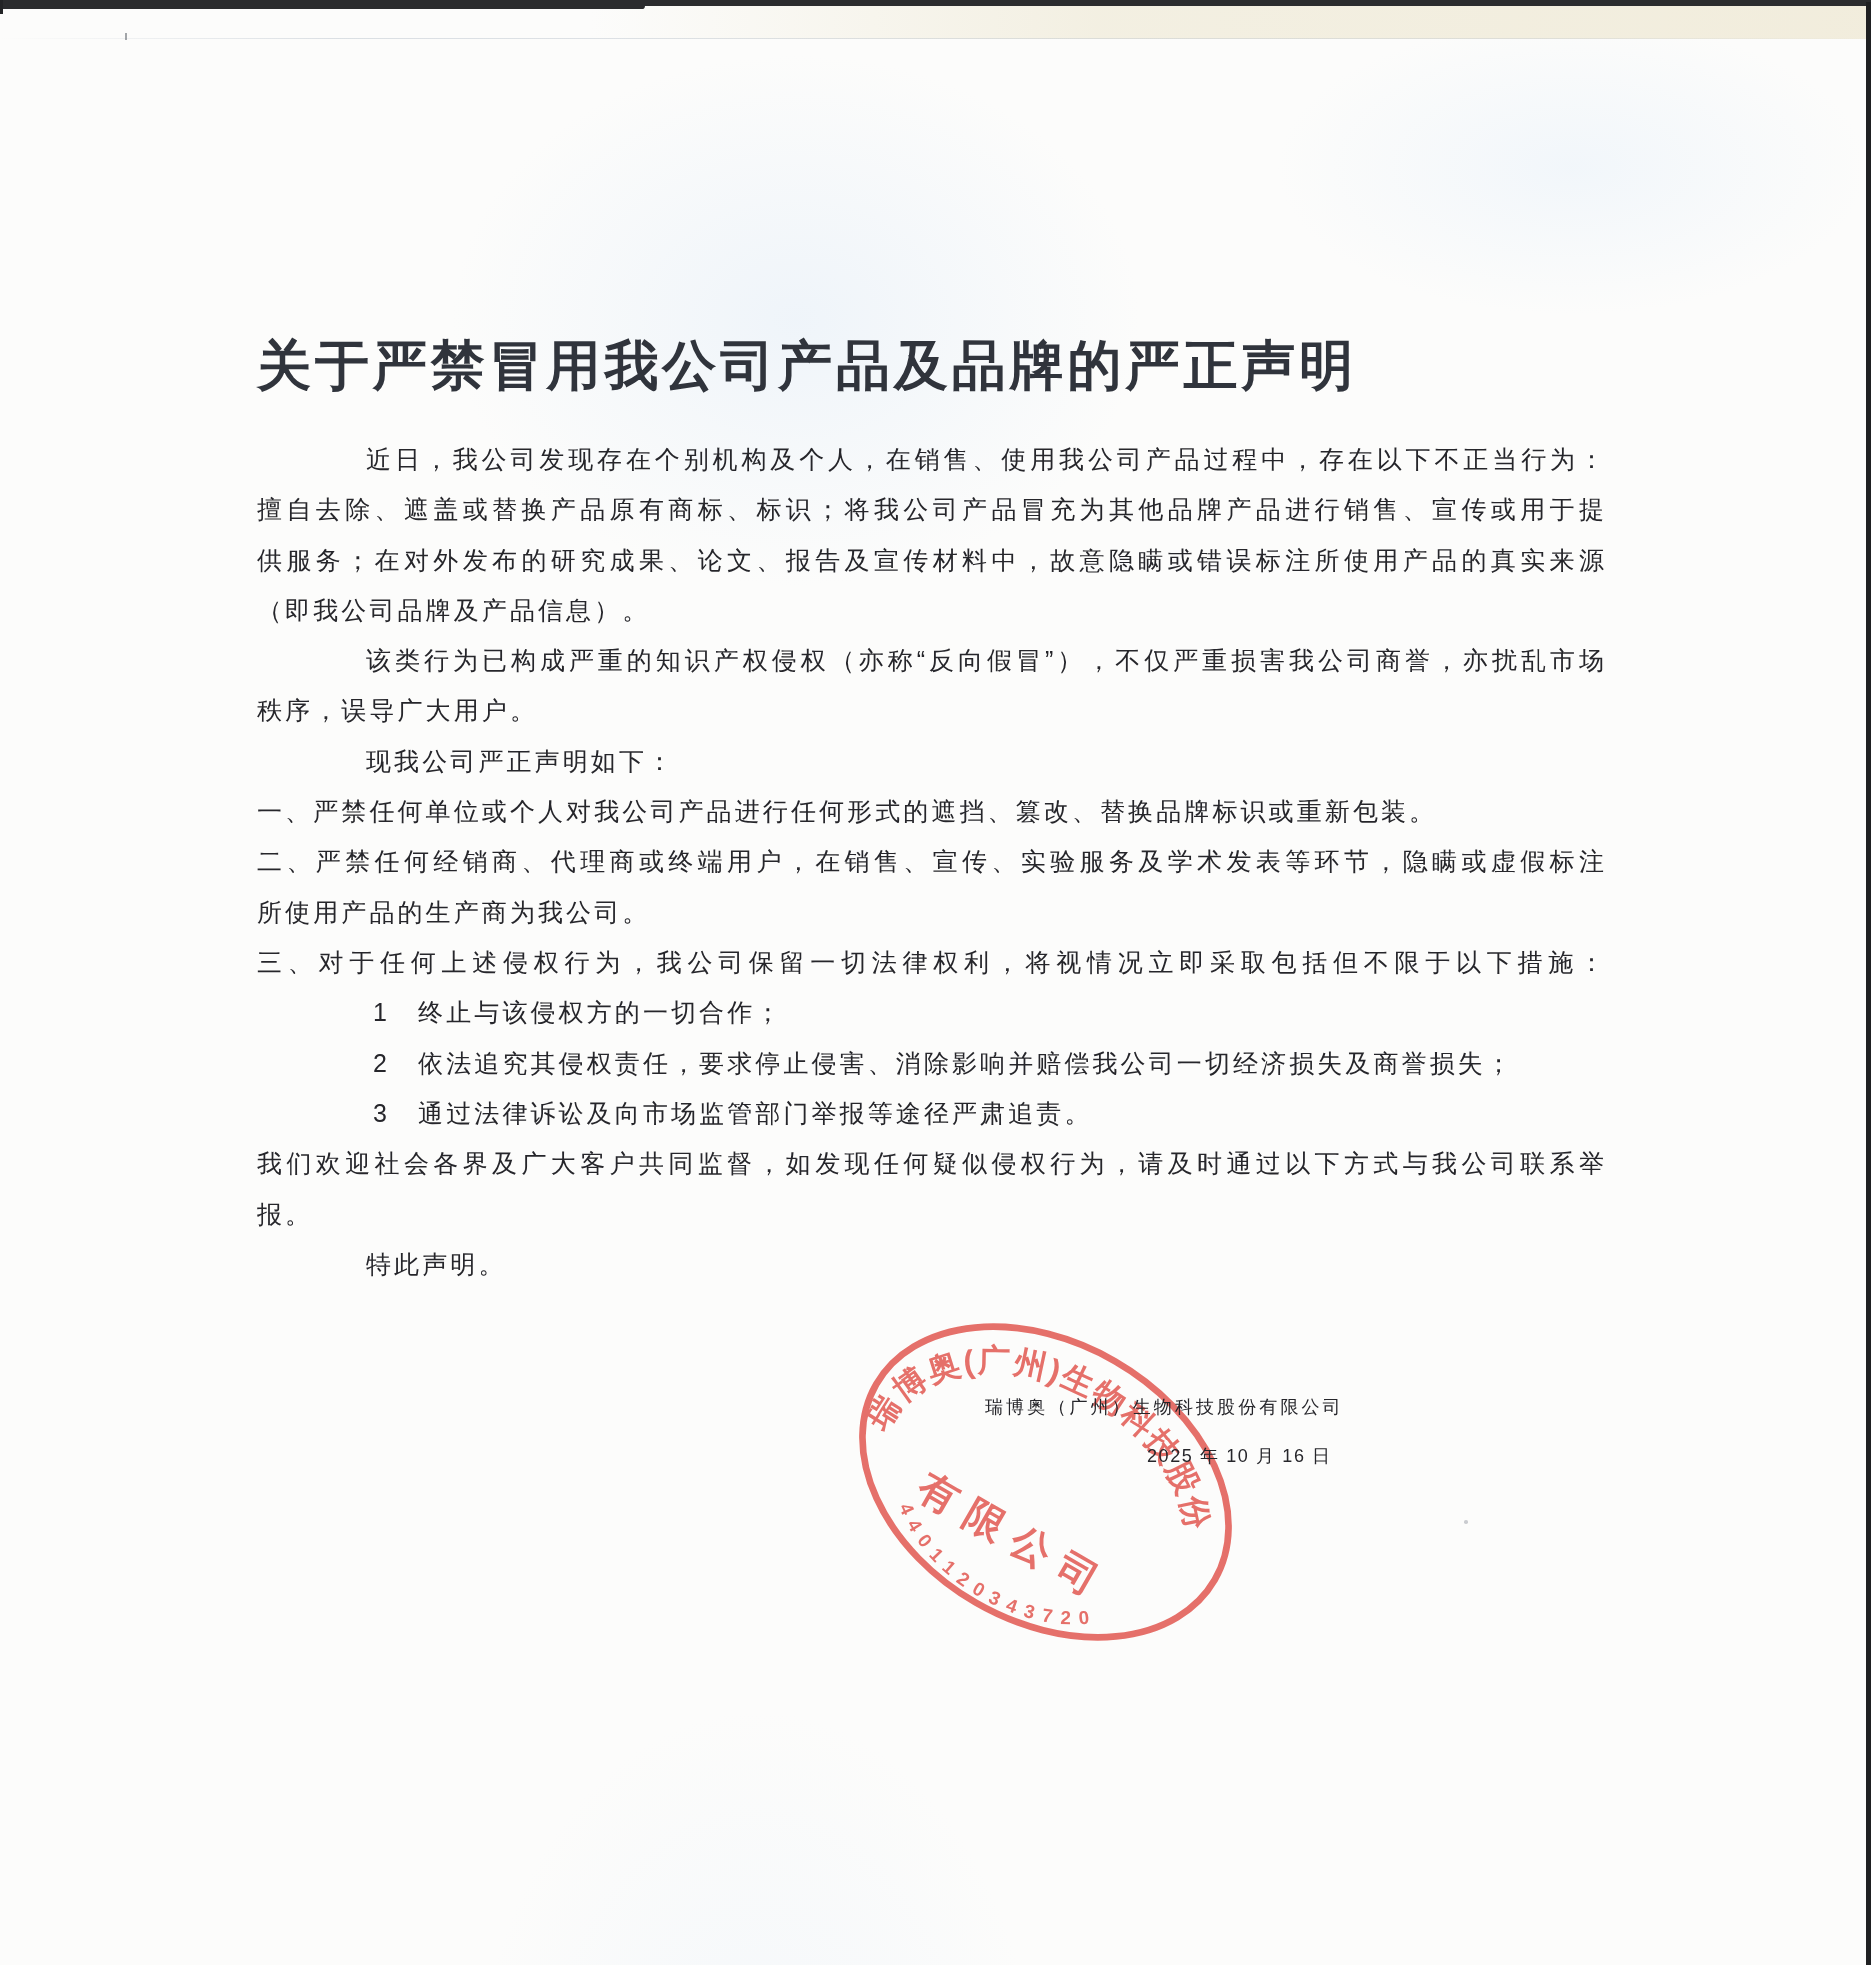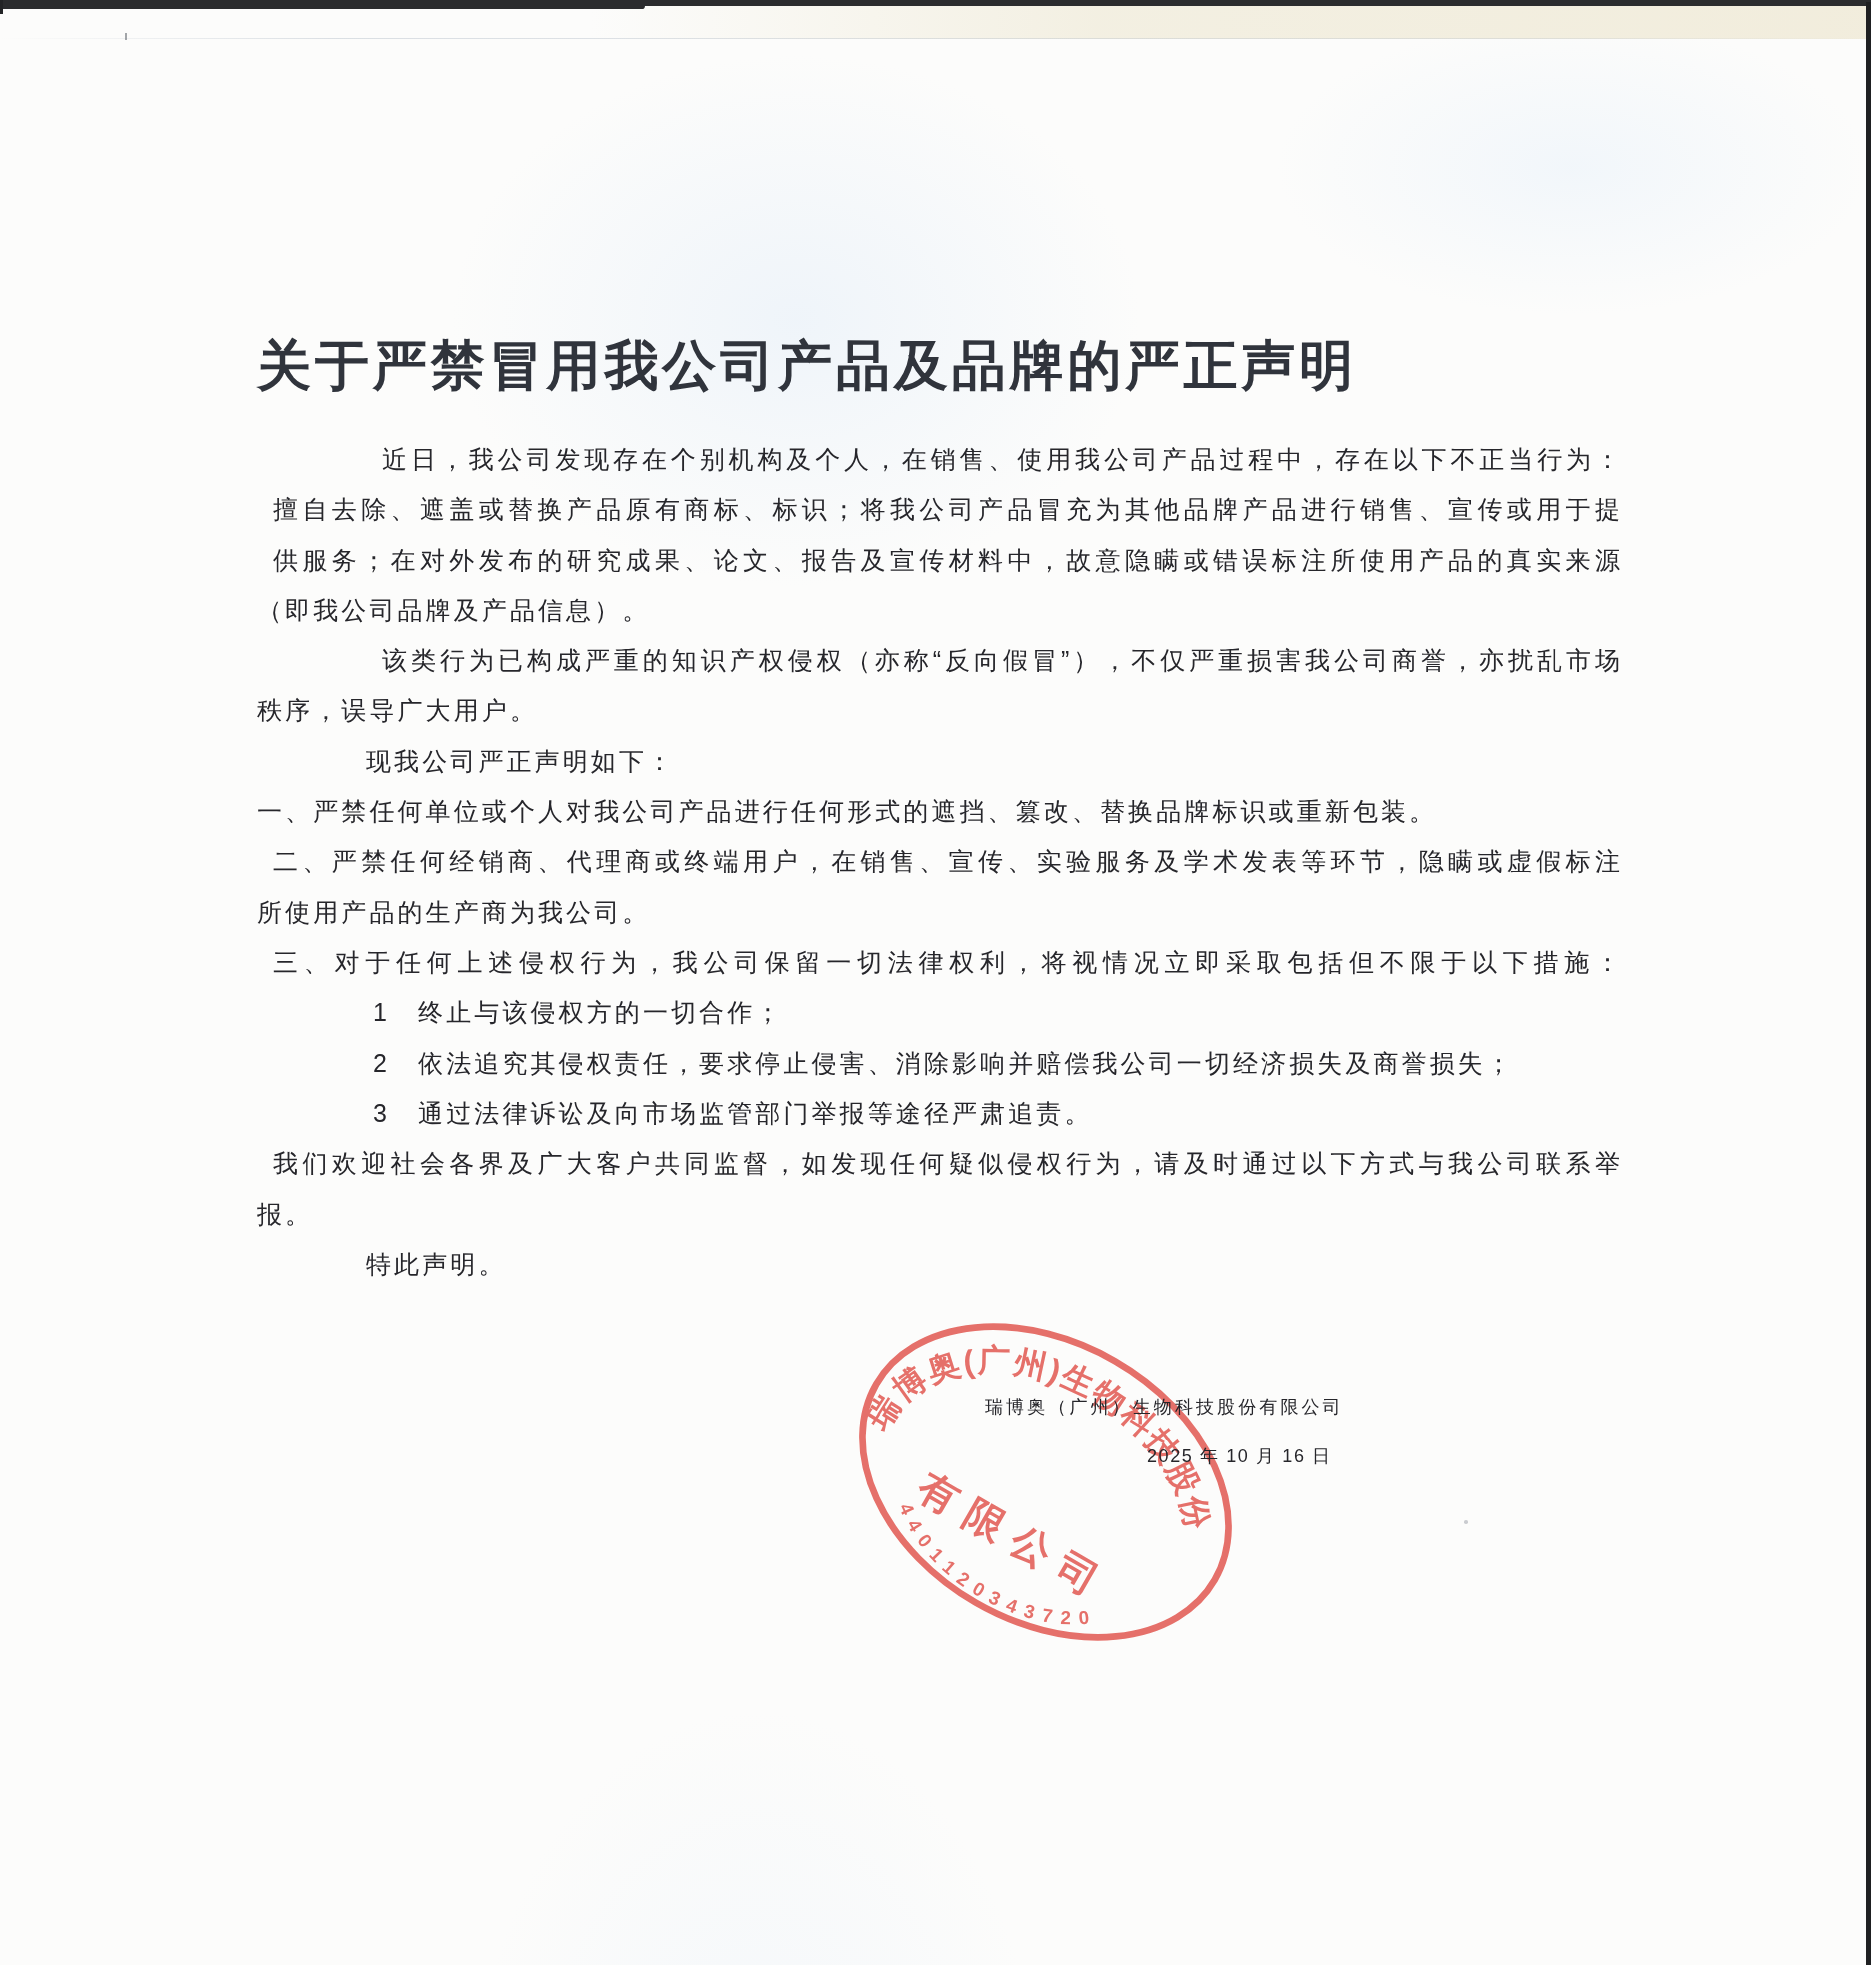--- a/index.html
+++ b/index.html
@@ -20,21 +20,21 @@
   .tint2{left:472px;top:1710px;width:570px;height:825px;background:radial-gradient(closest-side, rgba(224,236,249,.30), rgba(224,236,249,0));}
   .tint3{left:1277px;top:19.7px;width:590px;height:295px;background:radial-gradient(closest-side, rgba(226,238,250,.40), rgba(226,238,250,0));}
   .speck1{position:absolute;left:125px;top:33px;width:2px;height:7px;background:#5a5f66;opacity:.55;}
   .speck3{position:absolute;left:1464px;top:1520px;width:3.5px;height:3.5px;background:#8e939b;opacity:.45;border-radius:50%;}
 
   
   .doc-title{position:absolute;left:257px;top:332px;width:1350px;height:67px;line-height:67px;
     font-size:54px;font-weight:700;letter-spacing:3.9px;color:#30343c;}
   .line{position:absolute;left:257px;width:1350px;height:50px;line-height:50px;
     font-size:25px;letter-spacing:3.1px;color:#26262b;box-sizing:border-box;}
-  .just{text-align:justify;text-align-last:justify;text-justify:inter-character;margin-left:16px;}
+  .just{text-align:justify;text-align-last:justify;text-justify:inter-character;}
   .ind{padding-left:109px;}
   .ind2{padding-left:116px;}
   .sig{position:absolute;height:50px;line-height:50px;font-size:18px;letter-spacing:3.1px;color:#26262b;white-space:nowrap;}
   .sig-company{left:985px;top:1382px;}
   .sig-date{left:1103px;top:1431px;letter-spacing:1.6px;margin-left:44px;}
 
   
   .seal-wrap{position:absolute;left:843px;top:1336px;width:405px;height:292px;
     transform:rotate(30deg);opacity:.92;}
 </style>

